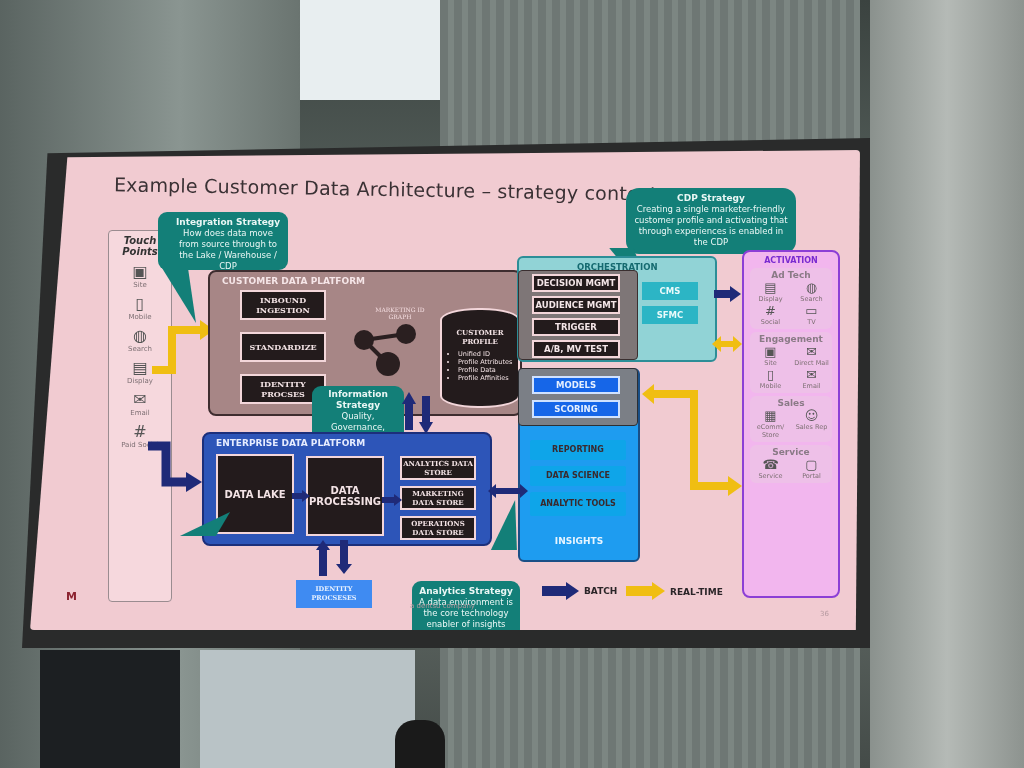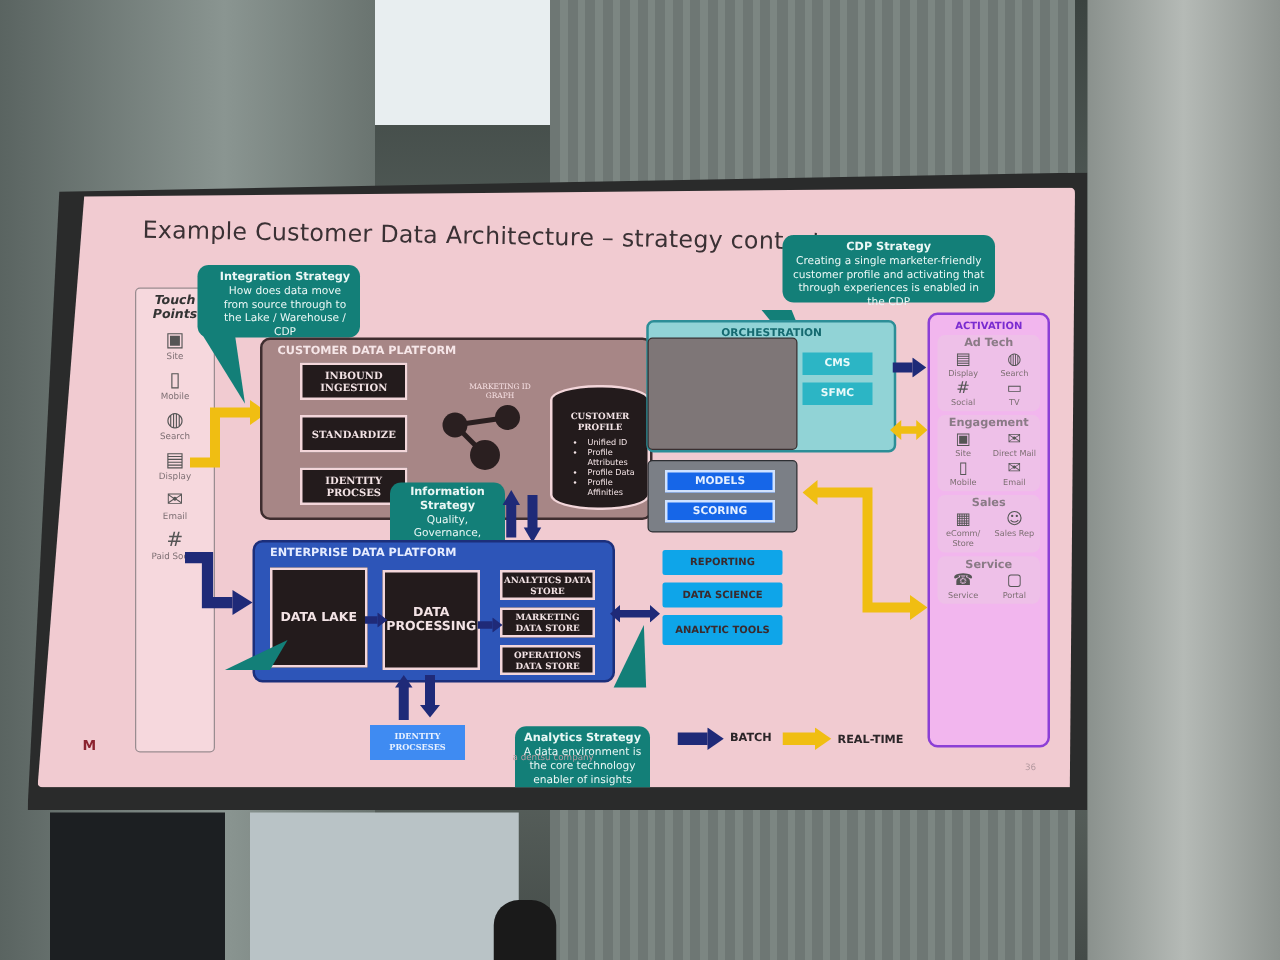--- a/index.html
+++ b/index.html
@@ -118,48 +118,57 @@
   <div class="abs" style="left:340px;top:156px;width:60px;text-align:center;font-size:6px;color:#f6dfe2;font-family:'DejaVu Serif',serif;">MARKETING ID GRAPH</div>
   <svg class="abs" style="left:320px;top:170px;" width="70" height="58">
     <line x1="14" y1="20" x2="56" y2="14" stroke="#2a1f20" stroke-width="4"></line>
     <line x1="14" y1="20" x2="38" y2="44" stroke="#2a1f20" stroke-width="4"></line>
     <circle cx="14" cy="20" r="10" fill="#2a1f20"></circle>
     <circle cx="56" cy="14" r="10" fill="#2a1f20"></circle>
     <circle cx="38" cy="44" r="12" fill="#2a1f20"></circle>
   </svg>
   <div class="abs cyl">
     <div style="text-align:center;font-weight:bold;margin:18px 8px 4px;font-family:'DejaVu Serif',serif;">CUSTOMER PROFILE</div>
-    <ul id="profile-list" style="margin:0;padding-left:28px;font-size:6.5px;line-height:8px;">
+    <ul id="profile-list" style="margin:0;padding-left:16px;font-size:6.5px;line-height:8px;">
         <li>Unified ID</li>
         <li>Profile Attributes</li>
         <li>Profile Data</li>
         <li>Profile Affinities</li>
       </ul>
   </div>
 
-  <div class="abs callout" style="left:596px;top:38px;width:170px;height:54px;">
+  <div class="abs callout" style="left:596px;top:38px;width:170px;height:66px;border-radius:13px;">
     <b>CDP Strategy</b>
     <span>Creating a single marketer-friendly customer profile and activating that through experiences is enabled in the CDP</span>
   </div>
   <div class="abs" style="left:596px;top:98px;width:0;height:0;border-left:14px solid transparent;border-right:10px solid transparent;border-top:58px solid #137f78;transform:skewX(30deg);"></div>
 
   <div class="abs orch">
     <div class="abs" style="left:58px;top:4px;font-weight:bold;font-size:8.5px;color:#156a70;">ORCHESTRATION</div>
   </div>
   <div class="abs orch-inner"></div>
+  <div id="orch-list" class="abs" style="left:502px;top:124px;width:88px;">
+      <div class="obtn" style="height: 18px; line-height: 14px; margin-bottom: 4px;">DECISION MGMT</div>
+      <div class="obtn" style="height: 18px; line-height: 14px; margin-bottom: 4px;">AUDIENCE MGMT</div>
+      <div class="obtn" style="height: 18px; line-height: 14px; margin-bottom: 4px;">TRIGGER</div>
+      <div class="obtn" style="height: 18px; line-height: 14px; margin-bottom: 4px;">A/B, MV TEST</div>
+    </div>
   <div class="abs cyanbtn" style="left:612px;top:132px;width:56px;height:18px;line-height:18px;">CMS</div>
   <div class="abs cyanbtn" style="left:612px;top:156px;width:56px;height:18px;line-height:18px;">SFMC</div>
   <svg class="abs" style="left:684px;top:136px;" width="28" height="16">
     <rect x="0" y="4" width="16" height="8" fill="#1f2a78"></rect>
       <polygon points="16,0 27,8 16,16" fill="#1f2a78"></polygon>
   </svg>
   <svg class="abs" style="left:682px;top:186px;" width="30" height="16">
     <polygon points="0,8 9,0 9,5 21,5 21,0 30,8 21,16 21,11 9,11 9,16" fill="#f0be12"></polygon>
   </svg>
 
+  <div class="abs insights">
+    <div class="abs" style="left:0;right:0;top:166px;text-align:center;color:#e6f4ff;font-weight:bold;font-size:9px;">INSIGHTS</div>
+  </div>
   <div class="abs models-box"></div>
   <div class="abs bluebtn" style="left:502px;top:226px;width:88px;height:18px;line-height:14px;">MODELS</div>
   <div class="abs bluebtn" style="left:502px;top:250px;width:88px;height:18px;line-height:14px;">SCORING</div>
   <div class="abs pinkbtn" style="left:500px;top:290px;width:96px;height:20px;line-height:20px;">REPORTING</div>
   <div class="abs pinkbtn" style="left:500px;top:316px;width:96px;height:20px;line-height:20px;">DATA SCIENCE</div>
   <div class="abs pinkbtn" style="left:500px;top:342px;width:96px;height:24px;line-height:24px;">ANALYTIC TOOLS</div>
   <svg class="abs" style="left:612px;top:232px;" width="100" height="115">
     <path d="M10 12 H52 V104 H86" stroke="#f0be12" stroke-width="8" fill="none"></path>
     <polygon points="0,12 12,2 12,22" fill="#f0be12"></polygon>
     <polygon points="86,94 100,104 86,114" fill="#f0be12"></polygon>

